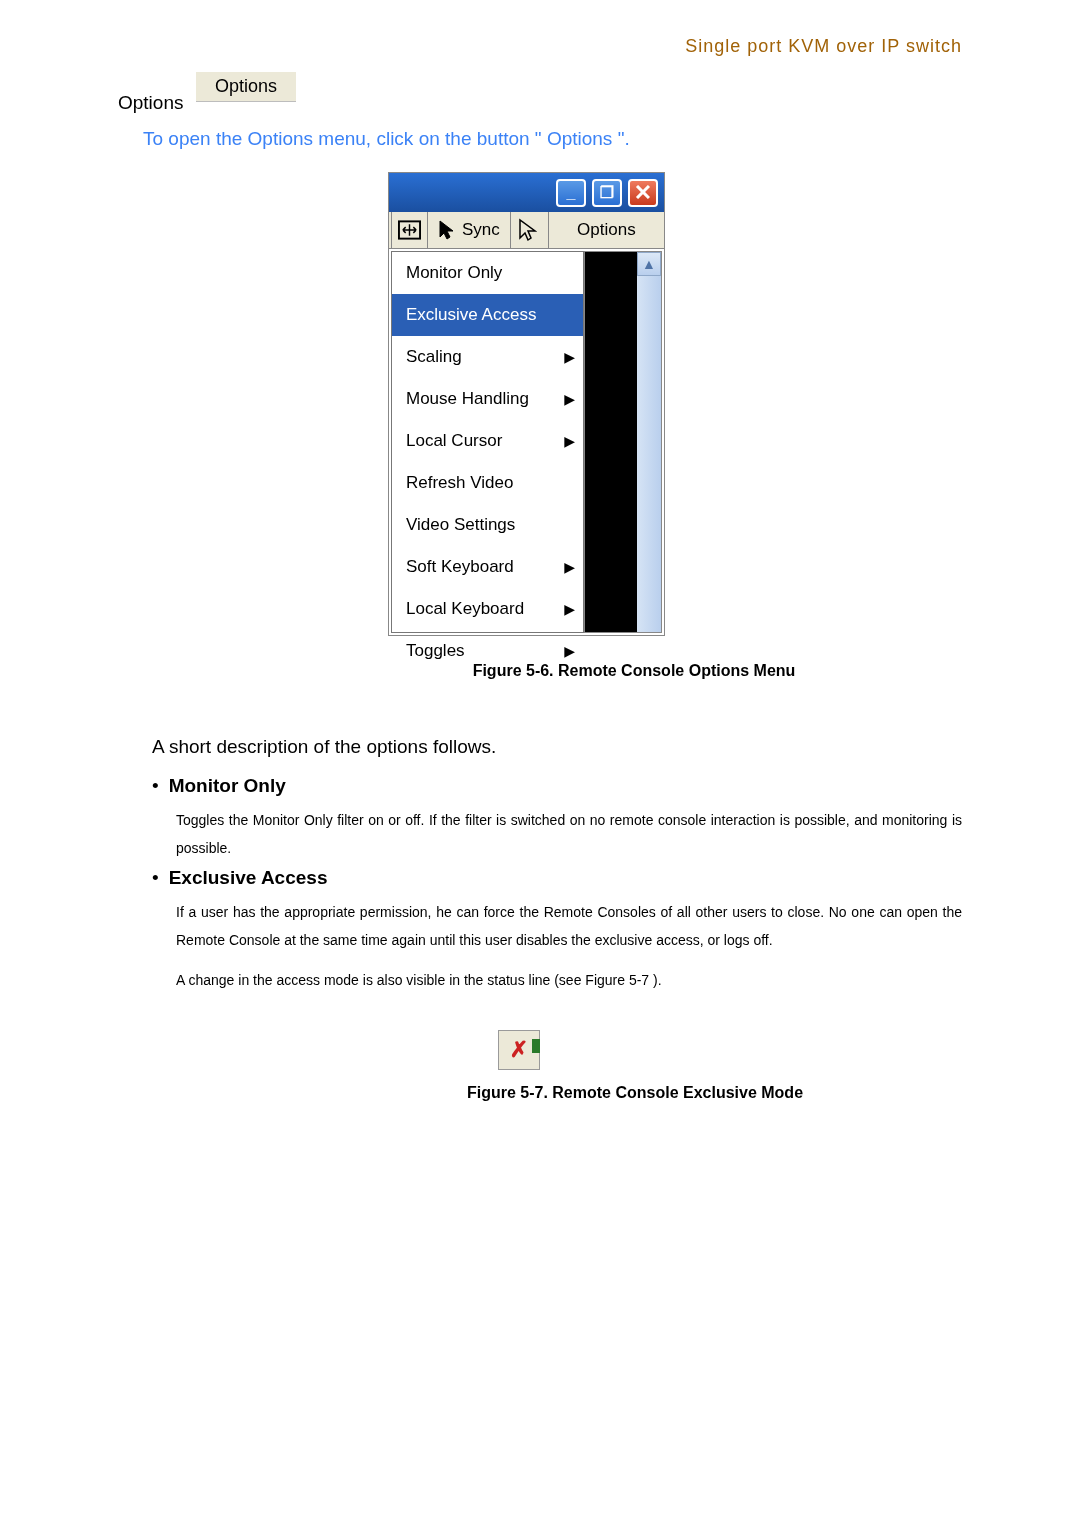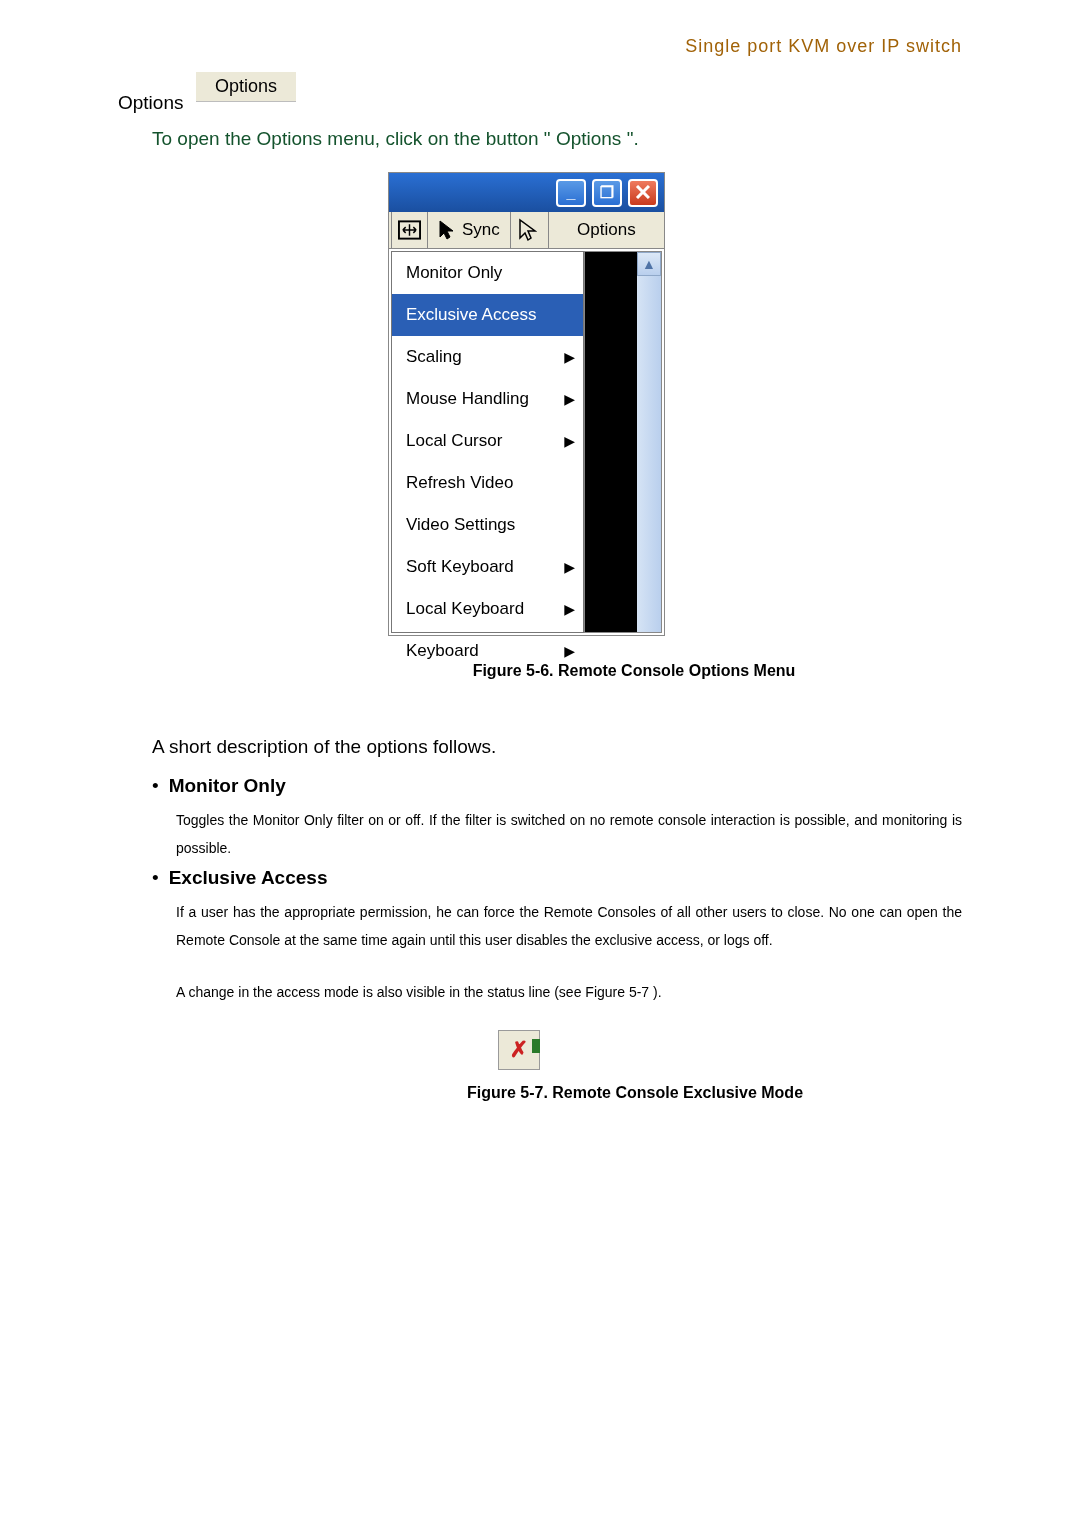--- a/index.html
+++ b/index.html
@@ -34,23 +34,23 @@
     align-items: center;
     justify-content: center;
     font-size: 18px;
     color: #000;
     border-bottom: 1px solid #bdbdbd;
   }
 
   .intro-line {
     position: absolute;
     top: 128px;
-    left: 152px;
+    left: 143px;
     font-size: 19px;
-    color: #14532d;
+    color: #3b82f6;
   }
 
   
   .rc-window {
     position: absolute;
     top: 172px;
     left: 388px;
     width: 277px;
     height: 464px;
     background: #fff;
@@ -183,21 +183,21 @@
     margin-bottom: 8px;
   }
   .bullet-dot { font-size: 19px; line-height: 24px; }
   .bullet-title { font-weight: bold; font-size: 19px; line-height: 24px; }
   .bullet-body {
     margin-left: 24px;
     font-size: 14px;
     line-height: 28px;
     text-align: justify;
   }
-  .bullet-body.p2 { margin-top: 24px; }
+  .bullet-body.p2 { margin-top: 12px; }
 
   .excl-icon-box {
     position: absolute;
     top: 1030px;
     left: 498px;
     width: 42px;
     height: 40px;
     background: #ece9d8;
     border: 1px solid #9a9a9a;
     display: flex;
@@ -291,21 +291,21 @@
       </div>
       <div class="menu-item">
         <span>Soft Keyboard</span>
         <span class="menu-arrow">▶</span>
       </div>
       <div class="menu-item">
         <span>Local Keyboard</span>
         <span class="menu-arrow">▶</span>
       </div>
       <div class="menu-item">
-        <span>Keyboard</span>
+        <span>Toggles</span>
         <span class="menu-arrow">▶</span>
       </div>
     </div>
     <div class="rc-content">
       <div class="rc-content-black"></div>
       <div class="rc-scroll">
         <div class="scroll-up">
           <span class="scroll-caret">▲</span>
         </div>
       </div>

